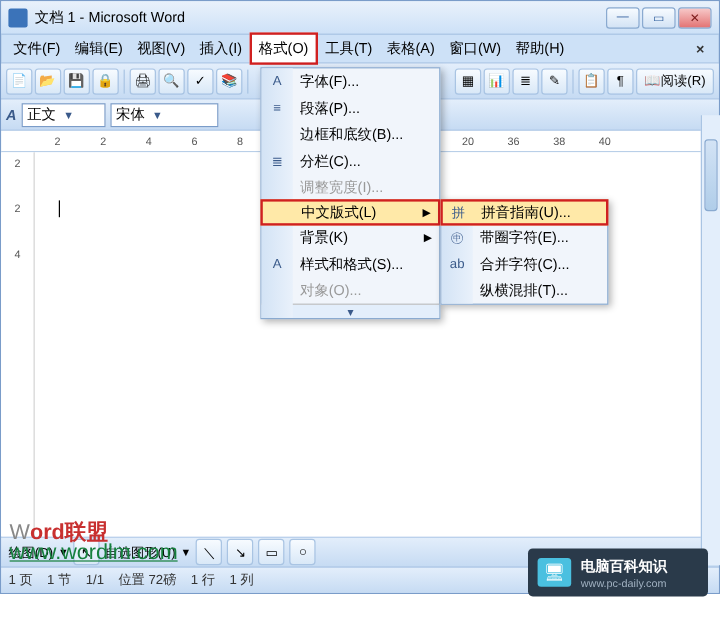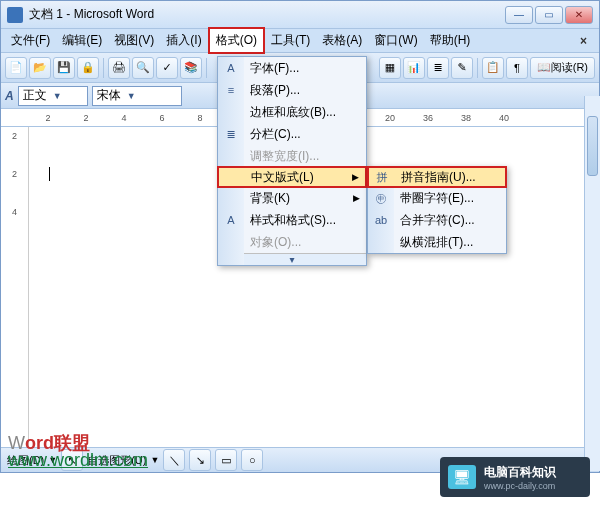--- a/index.html
+++ b/index.html
@@ -159,20 +159,28 @@
     <span style="font-size:9px">▼</span>
     <div class="tbtn">↖</div>
     <span>自选图形(U)</span>
     <span style="font-size:9px">▼</span>
     <div class="tbtn">＼</div>
     <div class="tbtn">↘</div>
     <div class="tbtn">▭</div>
     <div class="tbtn">○</div>
   </div>
 
+  <div class="statusbar">
+    <span>1 页</span>
+    <span>1 节</span>
+    <span>1/1</span>
+    <span>位置 72磅</span>
+    <span>1 行</span>
+    <span>1 列</span>
+  </div>
 
 </div>
 
 <div class="scroll-v">
   <div class="thumb"></div>
 </div>
 
 <div class="dropdown" id="dropdown1">
   <div class="iconcol"></div>
   <div class="item">

